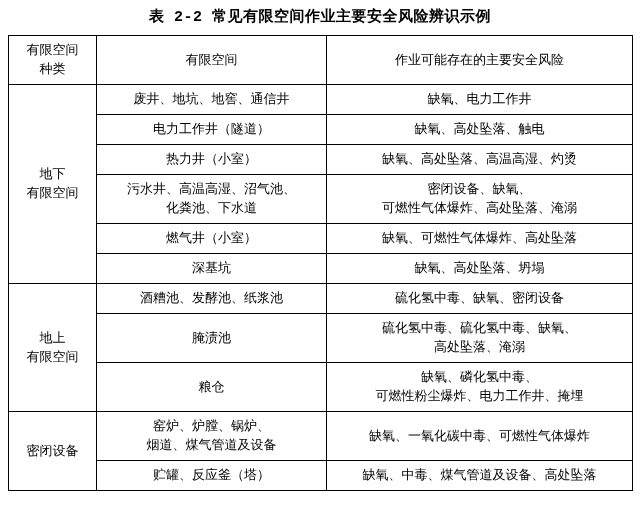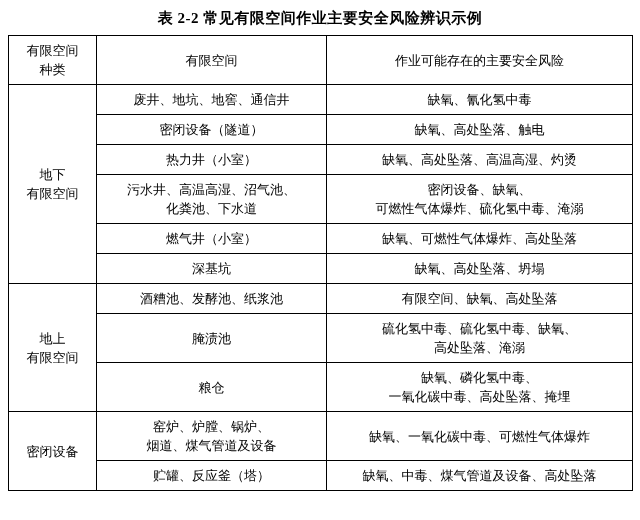--- a/index.html
+++ b/index.html
@@ -13,20 +13,21 @@
     font-family: "Liberation Serif", "DejaVu Serif", serif;
     color: #000000;
     overflow: hidden;
   }
   .page {
     width: 640px;
     height: 520px;
     box-sizing: border-box;
     padding: 6px 8px 0 8px;
     position: relative;
+    font-family: Liberation Mono, monospace;
   }
   .caption {
     text-align: center;
     font-size: 15px;
     font-weight: bold;
     letter-spacing: 0.5px;
     margin: 2px 0 7px 0;
     line-height: 20px;
   }
   table.main {
@@ -83,69 +84,69 @@
         <td>有限空间</td>
         <td>作业可能存在的主要安全风险</td>
       </tr>
 
       <tr>
         <td class="cat multi" rowspan="6">
           <div>地下</div>
           <div>有限空间</div>
         </td>
         <td>废井、地坑、地窖、通信井</td>
-        <td>缺氧、氰化氢中毒</td>
+        <td>缺氧、电力工作井</td>
       </tr>
       <tr>
-        <td>密闭设备（隧道）</td>
+        <td>电力工作井（隧道）</td>
         <td>缺氧、高处坠落、触电</td>
       </tr>
       <tr>
         <td>热力井（小室）</td>
         <td class="nowrapline">缺氧、高处坠落、高温高湿、灼烫</td>
       </tr>
       <tr>
         <td class="multi">
           <div>污水井、高温高湿、沼气池、</div>
           <div>化粪池、下水道</div>
         </td>
         <td class="multi">
           <div>密闭设备、缺氧、</div>
-          <div>可燃性气体爆炸、硫化氢中毒、淹溺</div>
+          <div>可燃性气体爆炸、高处坠落、淹溺</div>
         </td>
       </tr>
       <tr>
         <td>燃气井（小室）</td>
         <td>缺氧、可燃性气体爆炸、高处坠落</td>
       </tr>
       <tr>
         <td>深基坑</td>
         <td>缺氧、高处坠落、坍塌</td>
       </tr>
 
       <tr>
         <td class="cat multi" rowspan="3">
           <div>地上</div>
           <div>有限空间</div>
         </td>
         <td>酒糟池、发酵池、纸浆池</td>
-        <td>有限空间、缺氧、高处坠落</td>
+        <td>硫化氢中毒、缺氧、密闭设备</td>
       </tr>
       <tr>
         <td>腌渍池</td>
         <td class="multi">
           <div>硫化氢中毒、硫化氢中毒、缺氧、</div>
           <div>高处坠落、淹溺</div>
         </td>
       </tr>
       <tr>
         <td>粮仓</td>
         <td class="multi">
           <div>缺氧、磷化氢中毒、</div>
-          <div>一氧化碳中毒、高处坠落、掩埋</div>
+          <div>可燃性粉尘爆炸、电力工作井、掩埋</div>
         </td>
       </tr>
 
       <tr>
         <td class="cat" rowspan="2">密闭设备</td>
         <td class="multi">
           <div>窑炉、炉膛、锅炉、</div>
           <div>烟道、煤气管道及设备</div>
         </td>
         <td>缺氧、一氧化碳中毒、可燃性气体爆炸</td>

